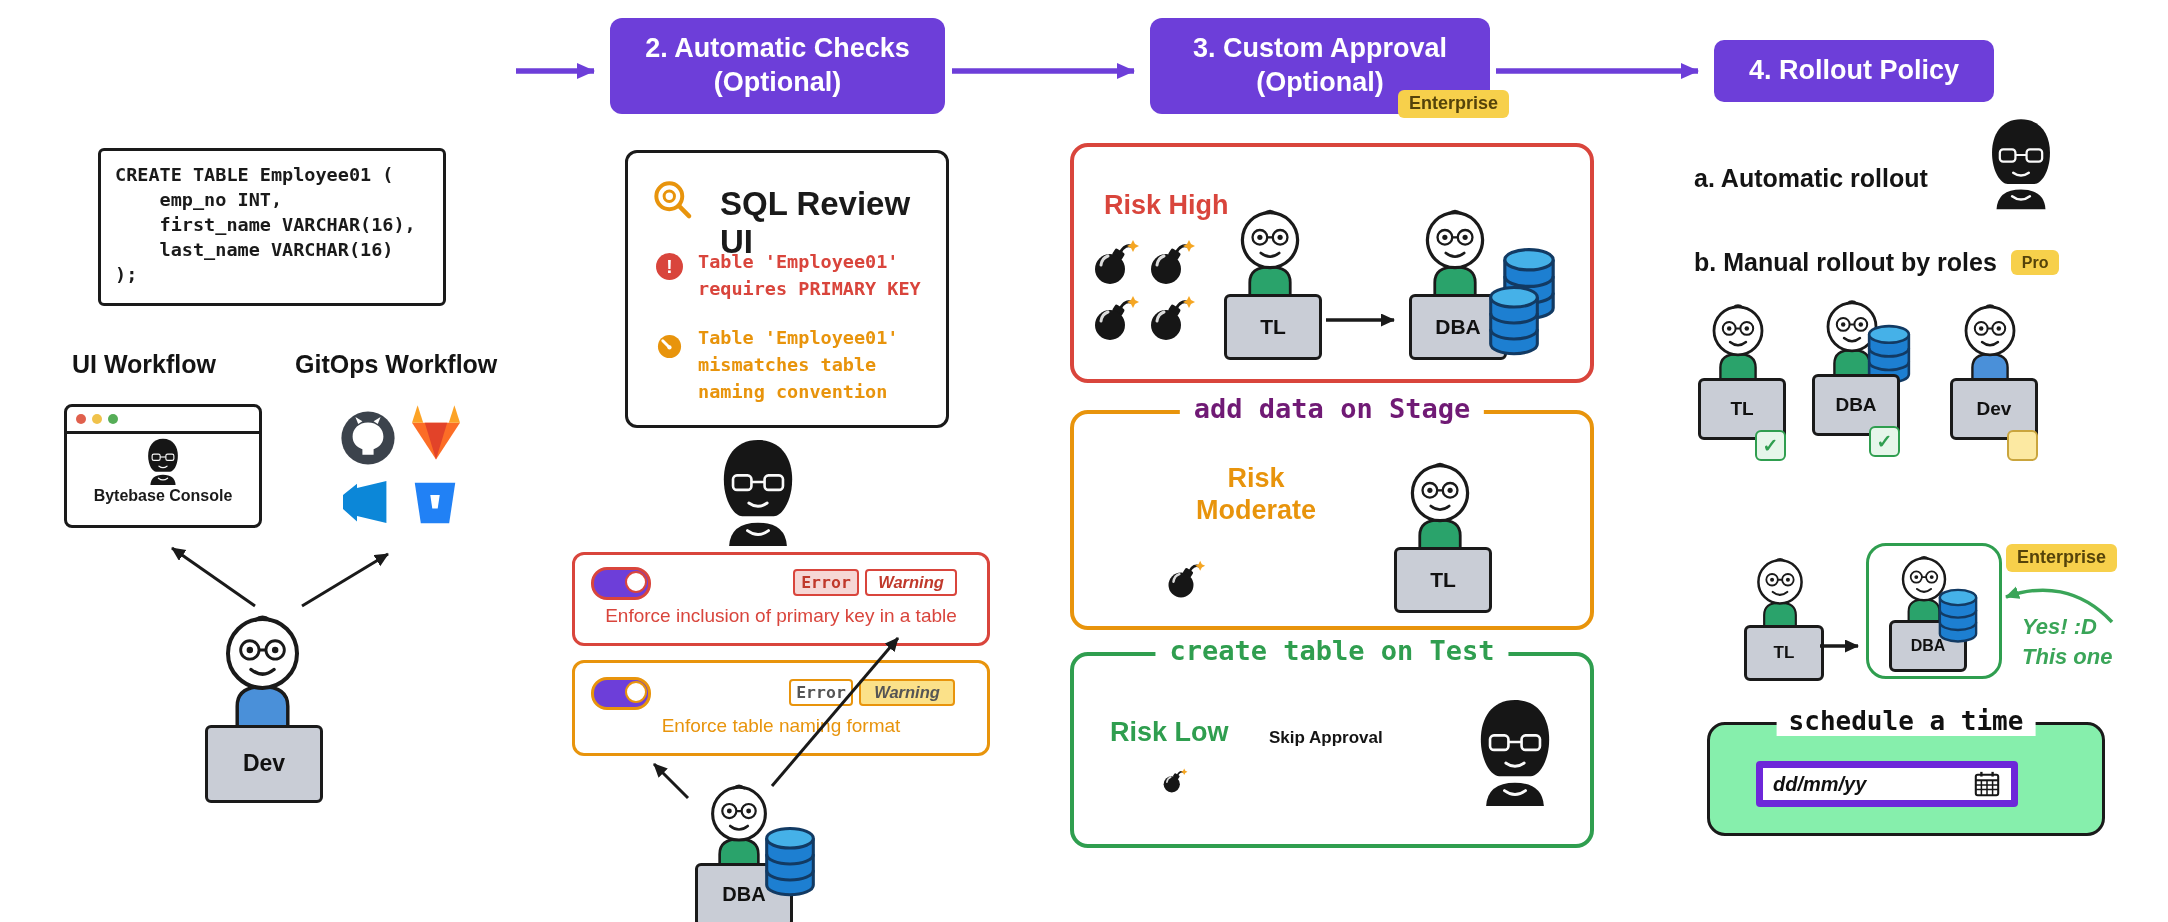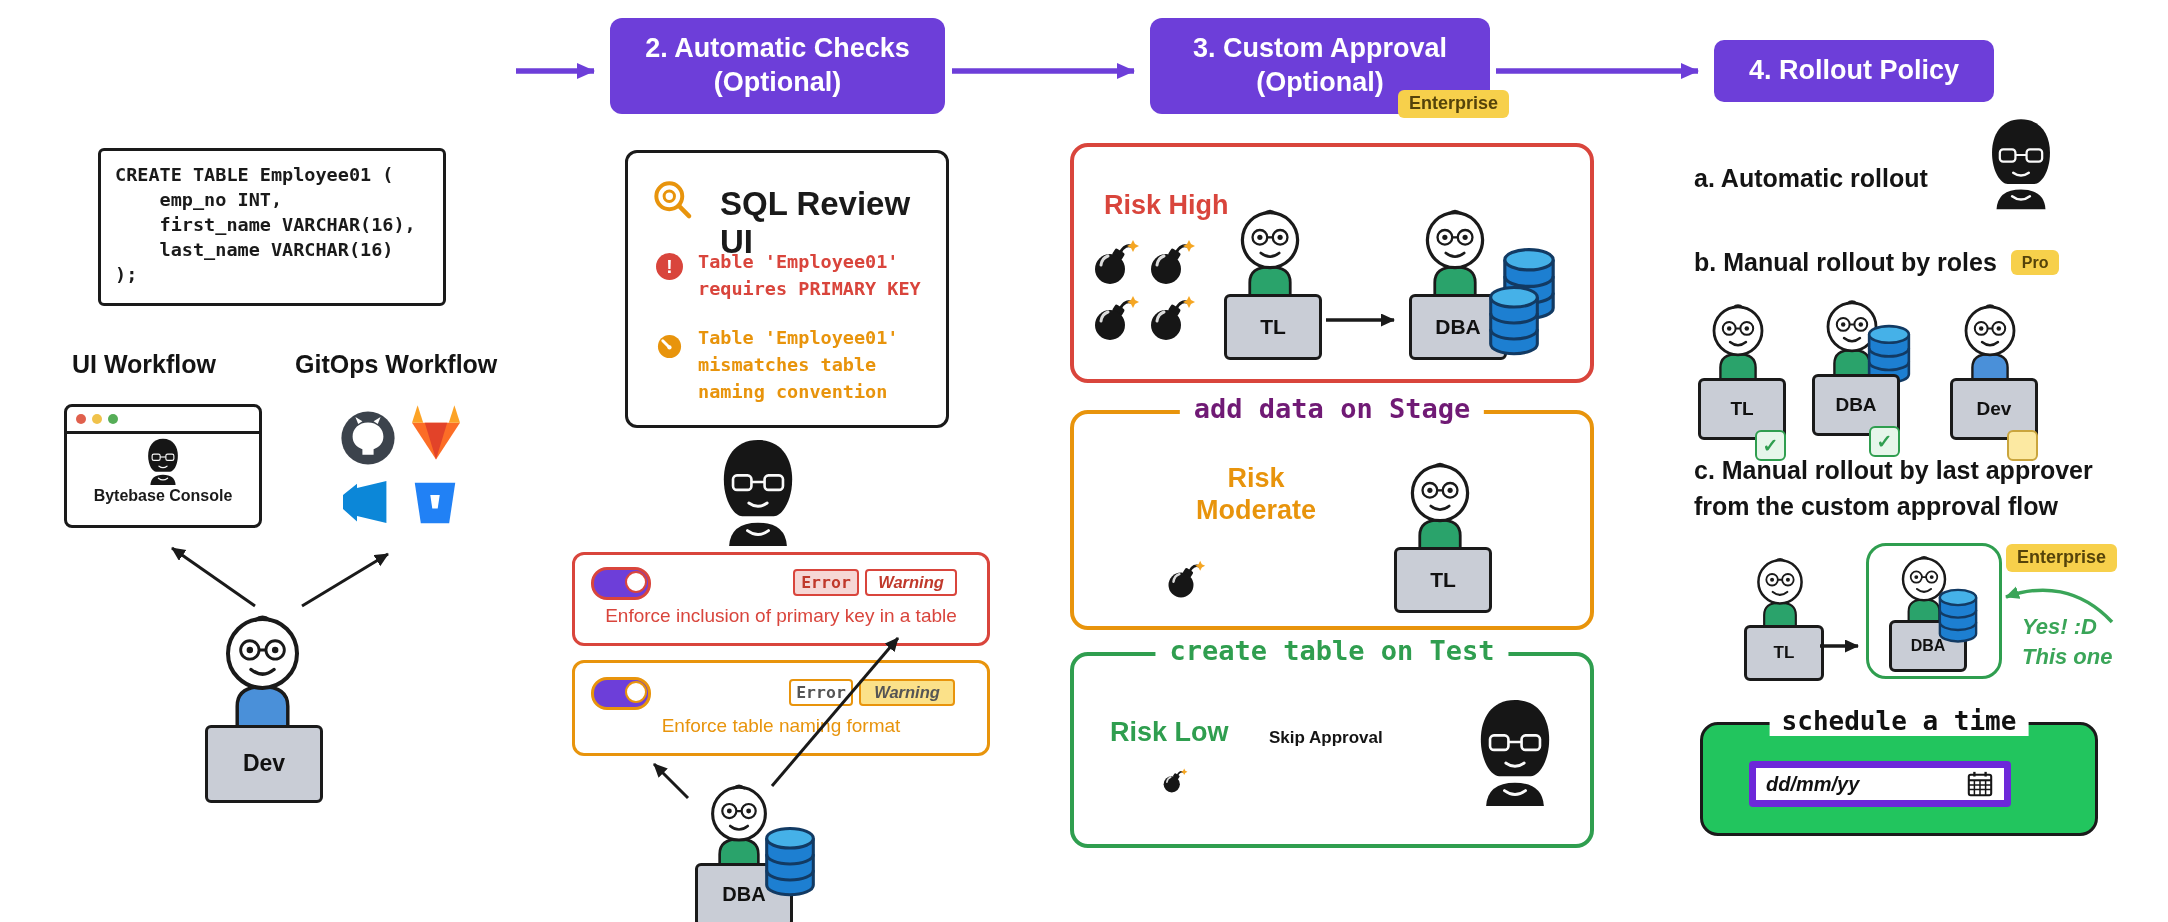--- a/index.html
+++ b/index.html
@@ -70,21 +70,21 @@
             padding:0 14px;font-family:"DejaVu Sans Mono",monospace;font-weight:bold;
             font-size:27px;white-space:nowrap;}
   .risk{position:absolute;font-size:27px;font-weight:700;line-height:1.2;}
 
   .optline{position:absolute;font-size:25px;font-weight:600;color:#141414;line-height:1.45;}
 
   .approvebox{position:absolute;border:3.5px solid #2f9e4f;border-radius:20px;background:#fff;}
   .annotation{position:absolute;font-size:22px;font-weight:600;font-style:italic;color:#3aa558;
               white-space:pre-line;line-height:1.35;}
 
-  .schedbox{position:absolute;border:3.5px solid #1a1a1a;border-radius:18px;background:#22c55e;}
+  .schedbox{position:absolute;border:3.5px solid #1a1a1a;border-radius:18px;background:#86efac;margin-left:7px;}
   .schedtitle{position:absolute;top:-19px;left:50%;transform:translateX(-50%);background:#fff;
               padding:0 12px;font-family:"DejaVu Sans Mono",monospace;font-weight:bold;
               font-size:26px;white-space:nowrap;color:#111;}
   .dateinput{position:absolute;border:7px solid #6d28d9;border-radius:4px;background:#fff;
              display:flex;align-items:center;padding:0 10px;box-sizing:border-box;}
   .dateval{flex:1;font-size:20px;font-style:italic;font-weight:600;color:#111;}
 
   .overlay{position:absolute;left:0;top:0;z-index:50;pointer-events:none;}
   .bombgrid{position:absolute;display:grid;grid-template-columns:repeat(2,1fr);gap:8px;}
 </style>
@@ -399,21 +399,20 @@
   <div class="person" style="left:1950px;top:302px;width:80px">
     <svg class="pbody" viewBox="0 0 100 112" style="color:#4a90d9">
         <use href="#sym-person"></use>
       </svg>
     <div class="laptop" style="width:82px;height:56px;font-size:19px;margin-top:-14px">
       <span>Dev</span>
     </div>
     <span class="check wait" style="right:-8px;bottom:-14px"></span>
   </div>
 
-  <div class="optline" style="left:1694px;top:452px;width:445px">c. Manual rollout by last approver from the custom approval flow</div>
   <span class="badge abs" style="left:2006px;top:544px;z-index:10">Enterprise</span>
 
   <div class="person" style="left:1744px;top:556px;width:72px">
     <svg class="pbody" viewBox="0 0 100 112" style="color:#2aa36b">
         <use href="#sym-person"></use>
       </svg>
     <div class="laptop" style="width:74px;height:50px;font-size:17px;margin-top:-12px">
       <span>TL</span>
     </div>
   </div>

